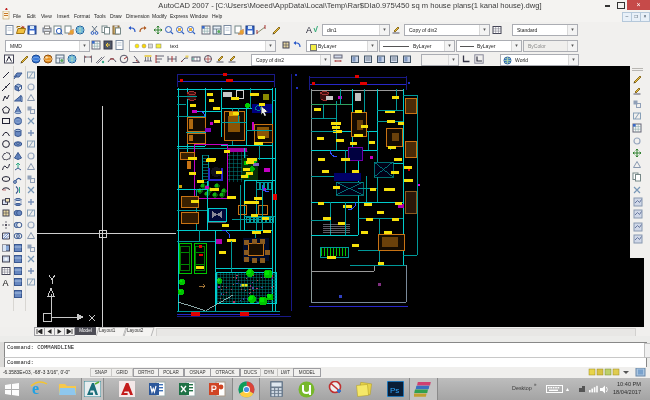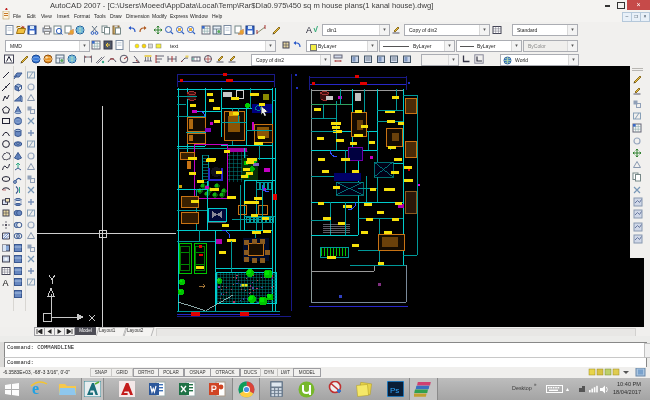--- a/index.html
+++ b/index.html
@@ -12,21 +12,21 @@
 </style>
 </head>
 <body>
 
 <div class="abs" style="left:0;top:0;width:650px;height:10px;background:#f4f3f1;border-bottom:1px solid #e5e4e2;">
   <div class="abs" style="left:2px;top:1px;width:8px;height:8px;">
     <svg width="8" height="8">
         <path d="M1 7 L4 1 L5 1 L7 7 L5.6 7 L4.5 4.5 L2.6 4.5 L2.2 5.6 L4 5.6 L4 7 Z" fill="#c02020"></path>
       </svg>
   </div>
-  <div class="abs" style="left:50px;top:1px;width:600px;text-align:left;font-size:7.6px;color:#3a3a3a;">AutoCAD 2007 - [C:\Users\Moeed\AppData\Local\Temp\Rar$DIa0.975\450 sq m house plans(1 kanal house).dwg]</div>
+  <div class="abs" style="left:50px;top:1px;width:600px;text-align:center;font-size:7.6px;color:#3a3a3a;">AutoCAD 2007 - [C:\Users\Moeed\AppData\Local\Temp\Rar$DIa0.975\450 sq m house plans(1 kanal house).dwg]</div>
   <div class="abs" style="left:605px;top:5px;width:5px;height:2px;background:#333;"></div>
   <div class="abs" style="left:617px;top:2px;width:6px;height:5px;border:1px solid #333;"></div>
   <div class="abs" style="left:627px;top:0;width:23px;height:10px;background:#c64a49;color:#fff;font-size:7px;text-align:center;line-height:10px;">×</div>
 </div>
 
 <div class="abs" style="left:0;top:10px;width:650px;height:12px;background:#f4f3f1;font-size:5px;color:#222;">
   <div class="abs" style="left:2px;top:1px;width:8px;height:9px;">
     <svg width="8" height="9">
         <rect x="1" y="0" width="6" height="8" fill="#fdf6e3" stroke="#b89b5a" stroke-width="0.6"></rect>
         <rect x="2" y="2" width="4" height="1" fill="#c87828"></rect>

